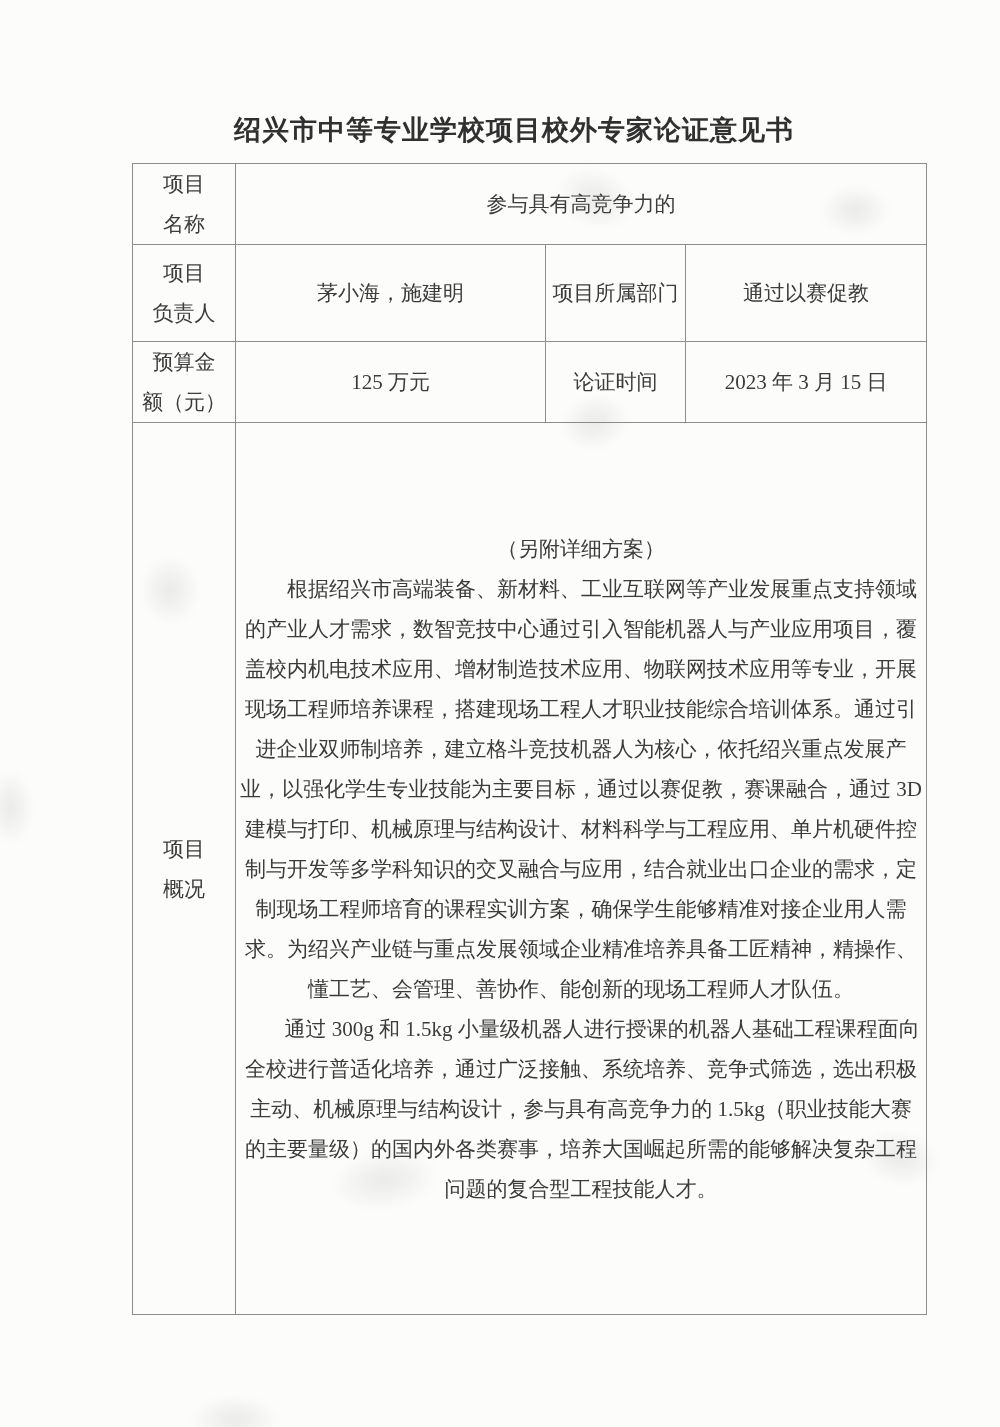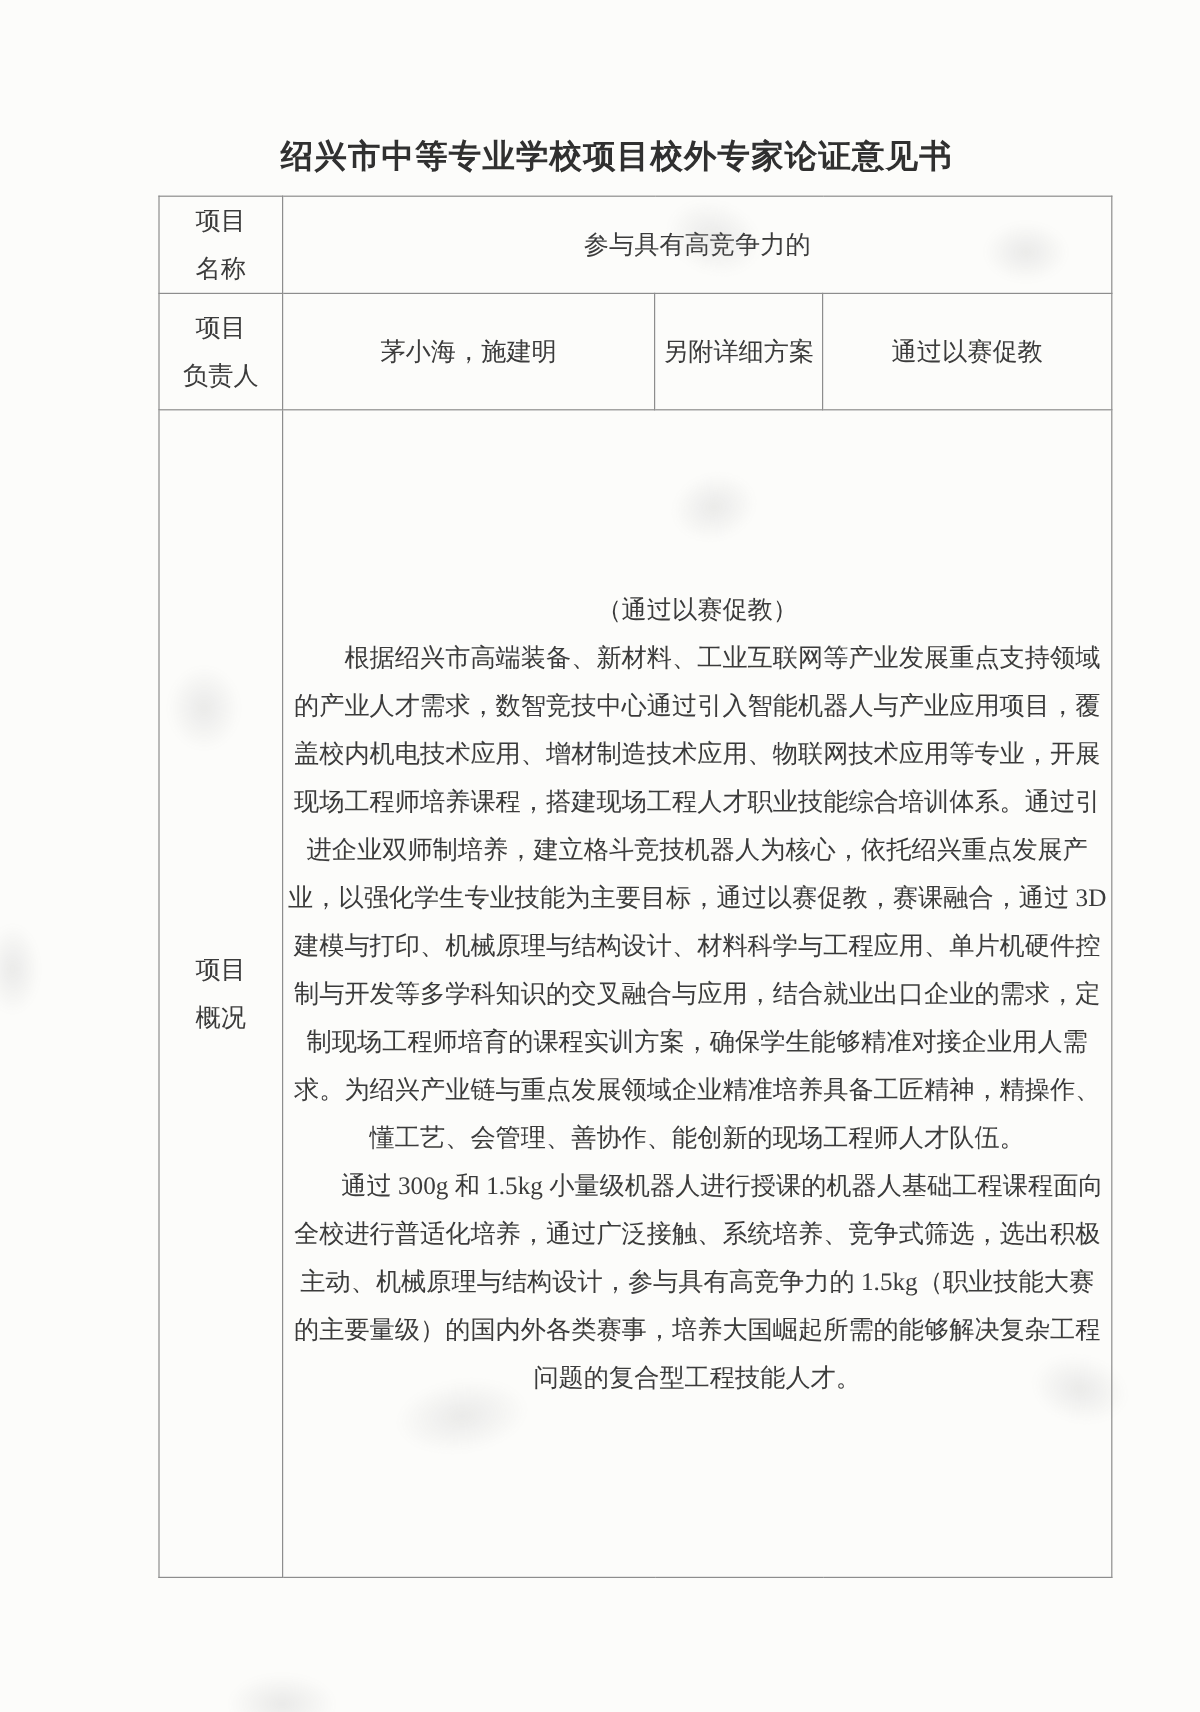--- a/index.html
+++ b/index.html
@@ -101,28 +101,35 @@
     <tbody>
       <tr class="r1">
         <td class="label-cell">项目
 名称</td>
         <td colspan="3">参与具有高竞争力的</td>
       </tr>
       <tr class="r2">
         <td class="label-cell">项目
 负责人</td>
         <td>茅小海，施建明</td>
-        <td>另附详细方案</td>
+        <td>项目所属部门</td>
         <td>通过以赛促教</td>
+      </tr>
+      <tr class="r3">
+        <td class="label-cell">预算金
+额（元）</td>
+        <td>125 万元</td>
+        <td>论证时间</td>
+        <td>2023 年 3 月 15 日</td>
       </tr>
       <tr>
         <td class="label-cell">项目
 概况</td>
         <td colspan="3" class="overview-cell">
-          <p class="note-line">（通过以赛促教）</p>
+          <p class="note-line">（另附详细方案）</p>
           <p>根据绍兴市高端装备、新材料、工业互联网等产业发展重点支持领域的产业人才需求，数智竞技中心通过引入智能机器人与产业应用项目，覆盖校内机电技术应用、增材制造技术应用、物联网技术应用等专业，开展现场工程师培养课程，搭建现场工程人才职业技能综合培训体系。通过引进企业双师制培养，建立格斗竞技机器人为核心，依托绍兴重点发展产业，以强化学生专业技能为主要目标，通过以赛促教，赛课融合，通过 3D 建模与打印、机械原理与结构设计、材料科学与工程应用、单片机硬件控制与开发等多学科知识的交叉融合与应用，结合就业出口企业的需求，定制现场工程师培育的课程实训方案，确保学生能够精准对接企业用人需求。为绍兴产业链与重点发展领域企业精准培养具备工匠精神，精操作、懂工艺、会管理、善协作、能创新的现场工程师人才队伍。</p>
           <p>通过 300g 和 1.5kg 小量级机器人进行授课的机器人基础工程课程面向全校进行普适化培养，通过广泛接触、系统培养、竞争式筛选，选出积极主动、机械原理与结构设计，参与具有高竞争力的 1.5kg（职业技能大赛的主要量级）的国内外各类赛事，培养大国崛起所需的能够解决复杂工程问题的复合型工程技能人才。</p>
         </td>
       </tr>
     </tbody>
   </table>
 
   <div class="artifact a1"></div>
   <div class="artifact a2"></div>
   <div class="artifact a3"></div>

